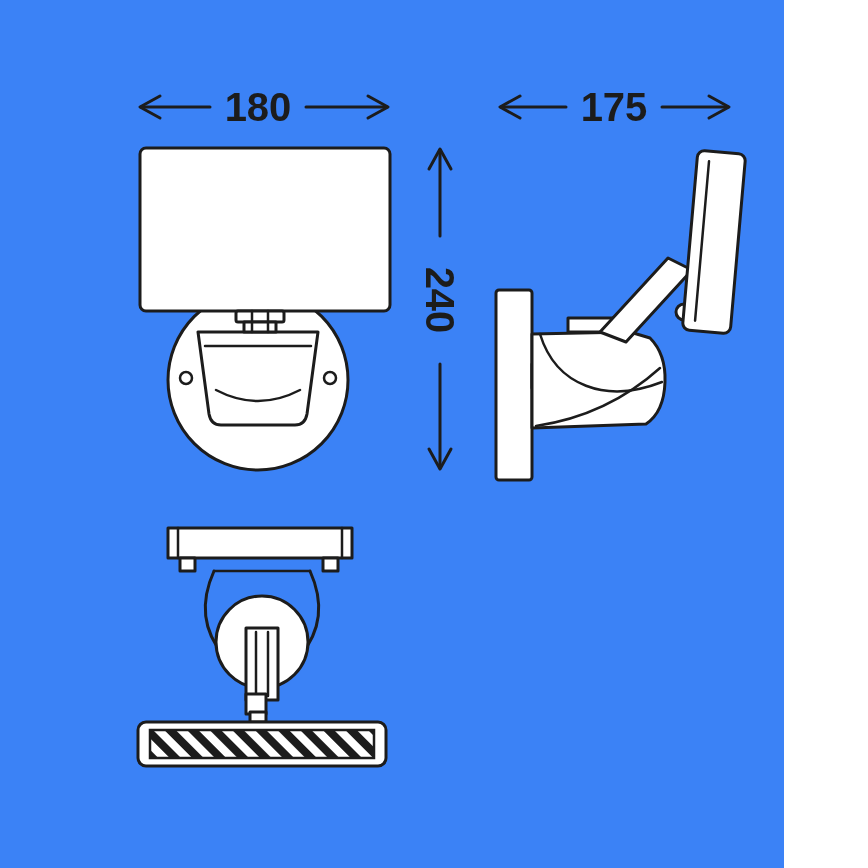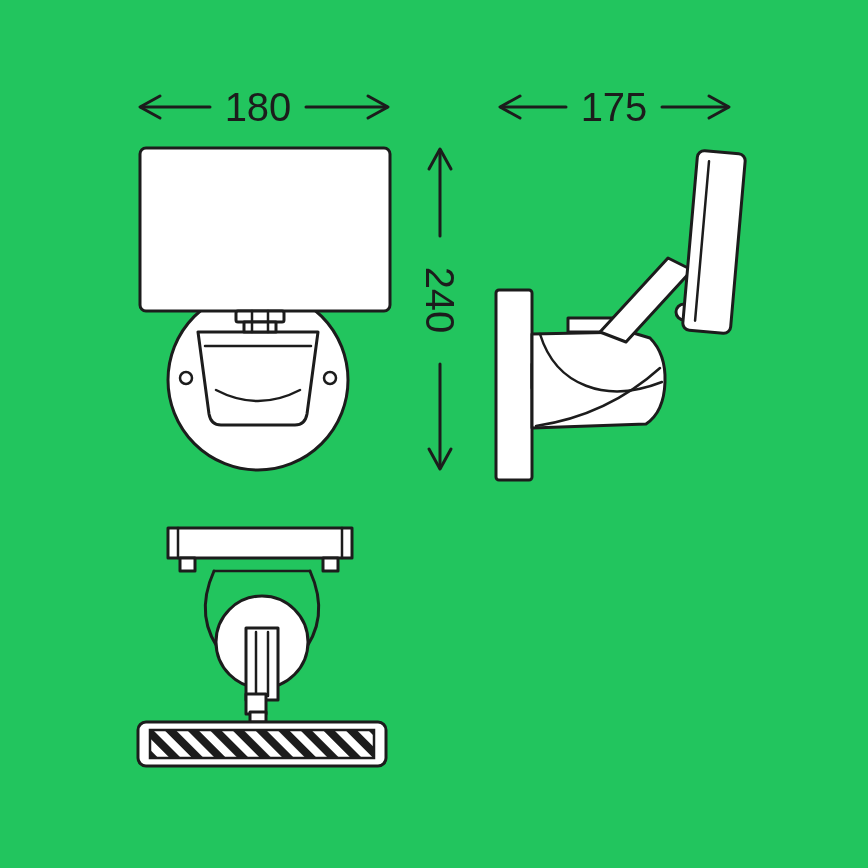--- a/index.html
+++ b/index.html
@@ -1,21 +1,22 @@
 <!DOCTYPE html>
 <html><head>
 <meta charset="utf-8">
 <style>
   html, body { margin: 0; padding: 0; background: #ffffff; }
   .canvas {
     position: relative;
-    width: 868px;
+    width: 784px;
     height: 868px;
-    background: #22c55e;
+    background: #3b82f6;
     font-family: "Liberation Sans", sans-serif;
+    font-weight: bold;
   }
   svg { display: block; }
   
   .s3 { fill: none; stroke: #1c1c1c; stroke-width: 3; stroke-linecap: round; stroke-linejoin: round; }
   
   .w  { fill: #ffffff; stroke: #1c1c1c; stroke-width: 3; stroke-linejoin: round; }
   
   .s2 { fill: none; stroke: #1c1c1c; stroke-width: 2.5; stroke-linecap: round; stroke-linejoin: round; }
   
   .dim { fill: none; stroke: #1c1c1c; stroke-width: 3; stroke-linecap: round; stroke-linejoin: round; }

